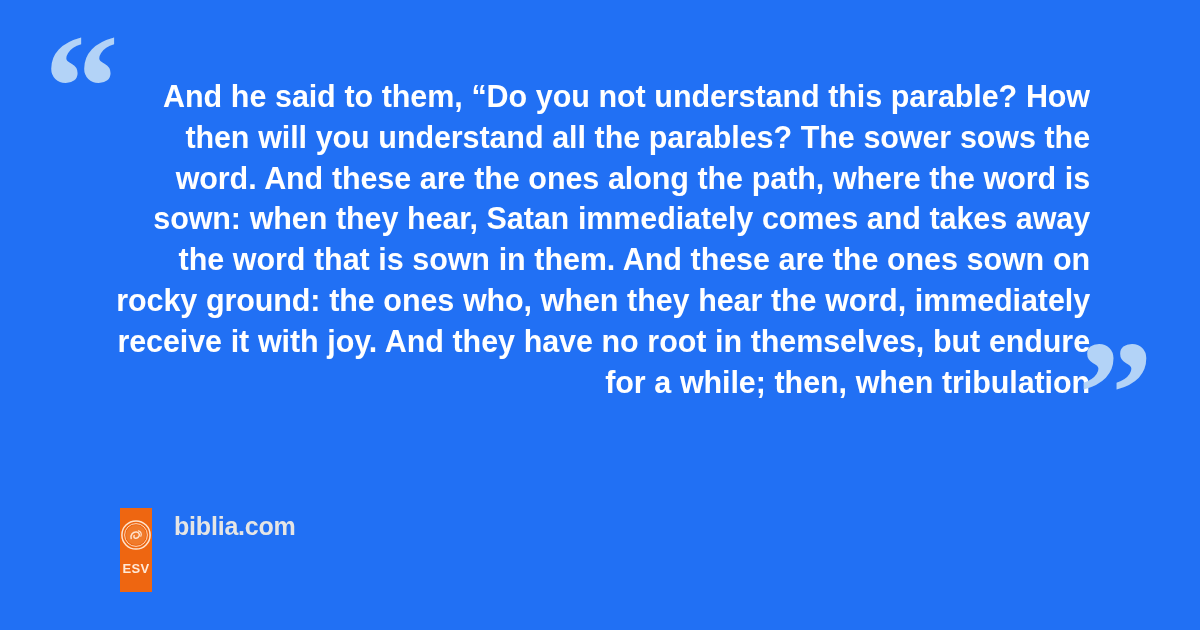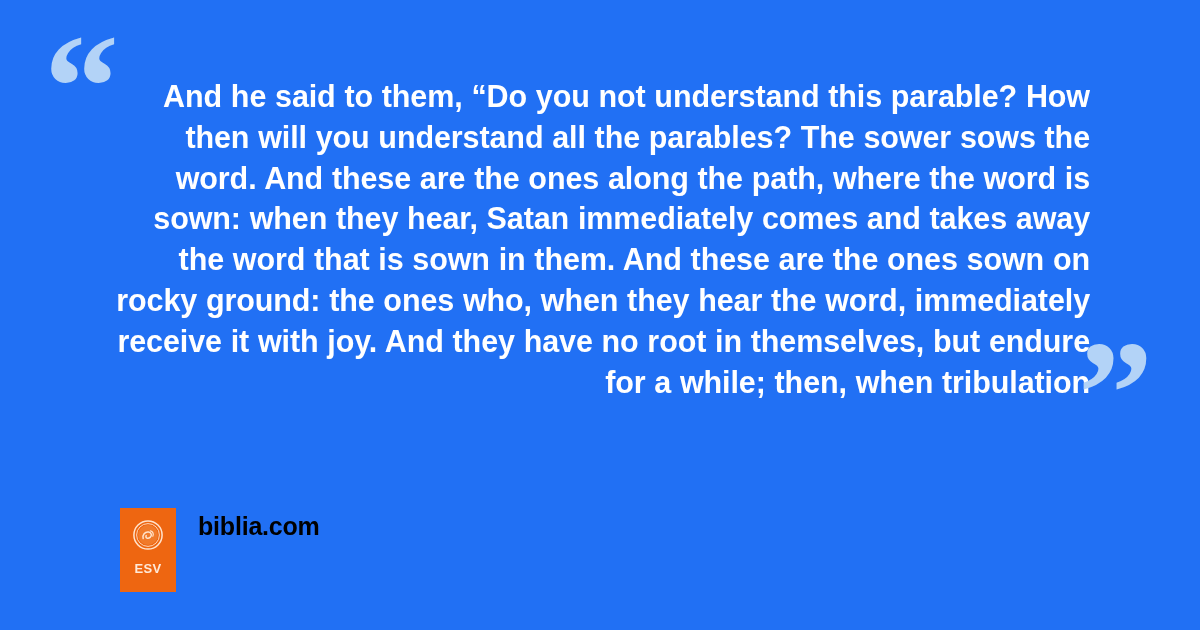--- a/index.html
+++ b/index.html
@@ -58,21 +58,21 @@
   
   #brand {
     position: absolute;
     left: 120px;
     top: 508px;
     display: flex;
     flex-direction: row;
     align-items: flex-start;
   }
   #brand-logo {
-    width: 56px;
+    width: 32px;
     height: 84px;
     background: #ee6611;
     display: flex;
     flex-direction: column;
     align-items: center;
     justify-content: flex-start;
     flex: 0 0 auto;
     position: relative;
   }
   #brand-seal {
@@ -102,21 +102,21 @@
   }
   #brand-title {
     color: #b9d6f9;
     font-size: 41px;
     font-weight: 700;
     line-height: 48px;
     letter-spacing: -0.4px;
     white-space: nowrap;
   }
   #brand-url {
-    color: #000000;
+    color: #e5e5e5;
     font-size: 25px;
     font-weight: 700;
     line-height: 30px;
     letter-spacing: -0.2px;
     margin-top: 1px;
     white-space: nowrap;
   }
 </style>
 </head>
 <body>

